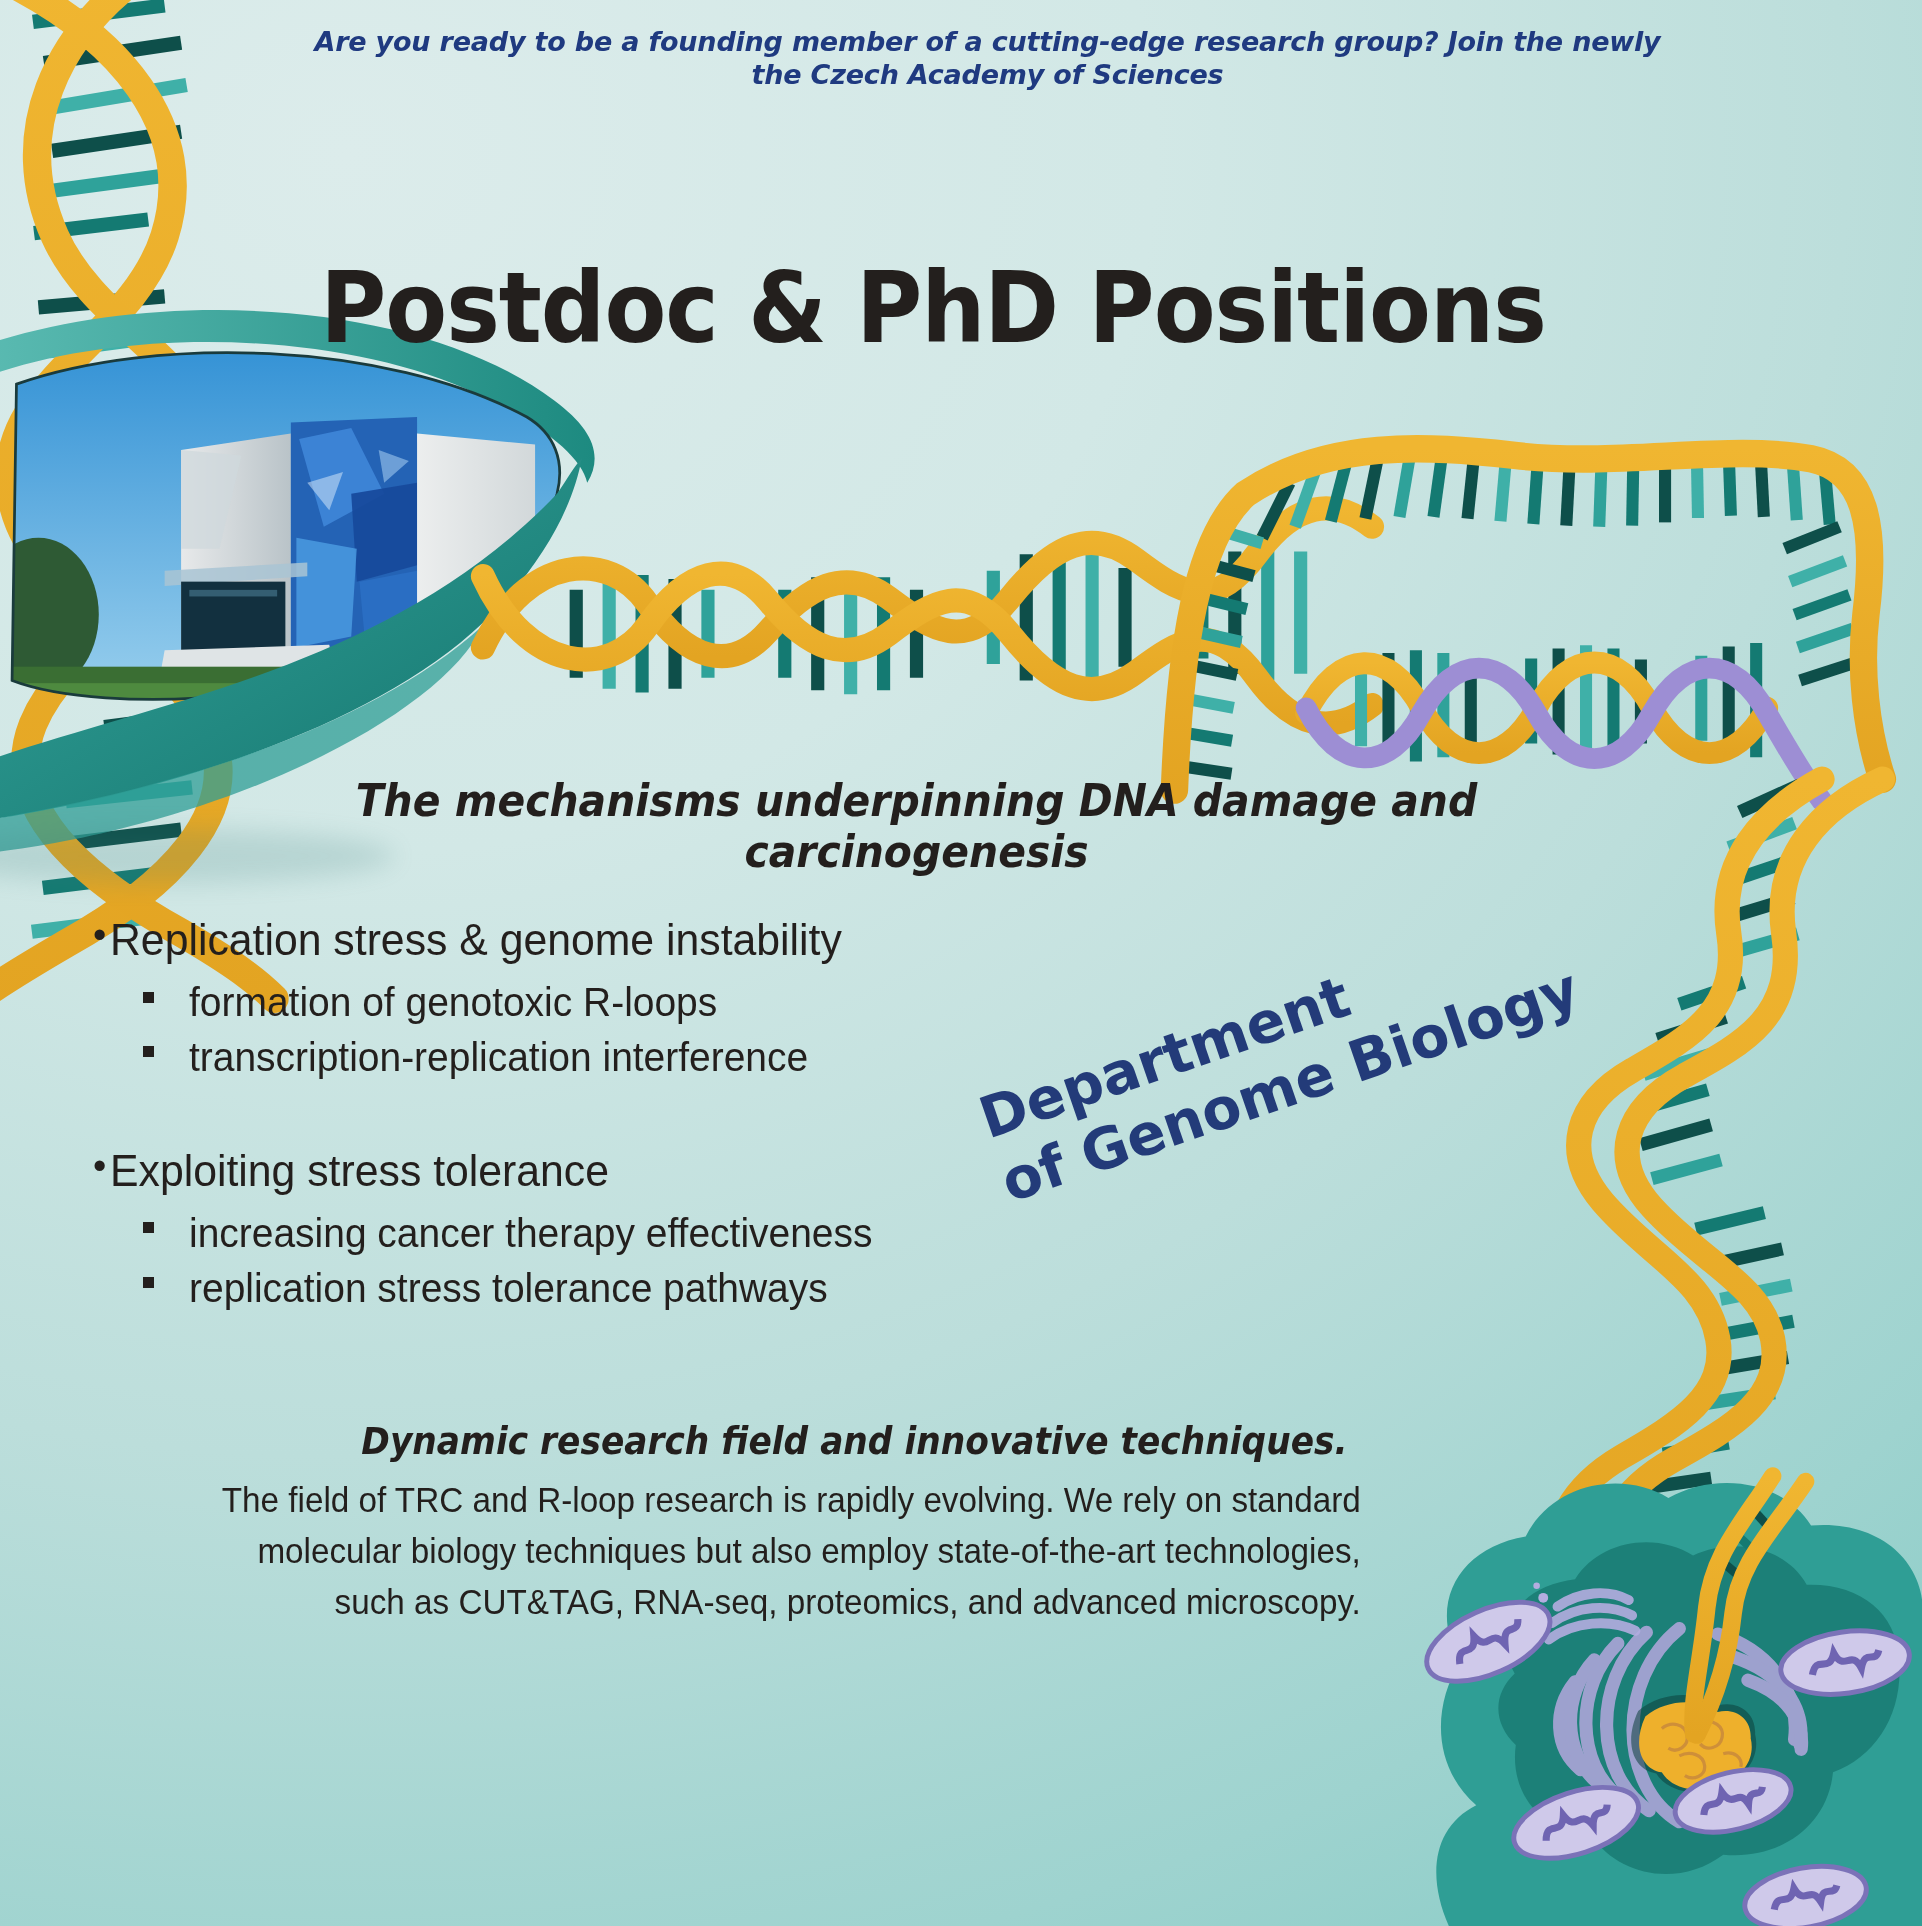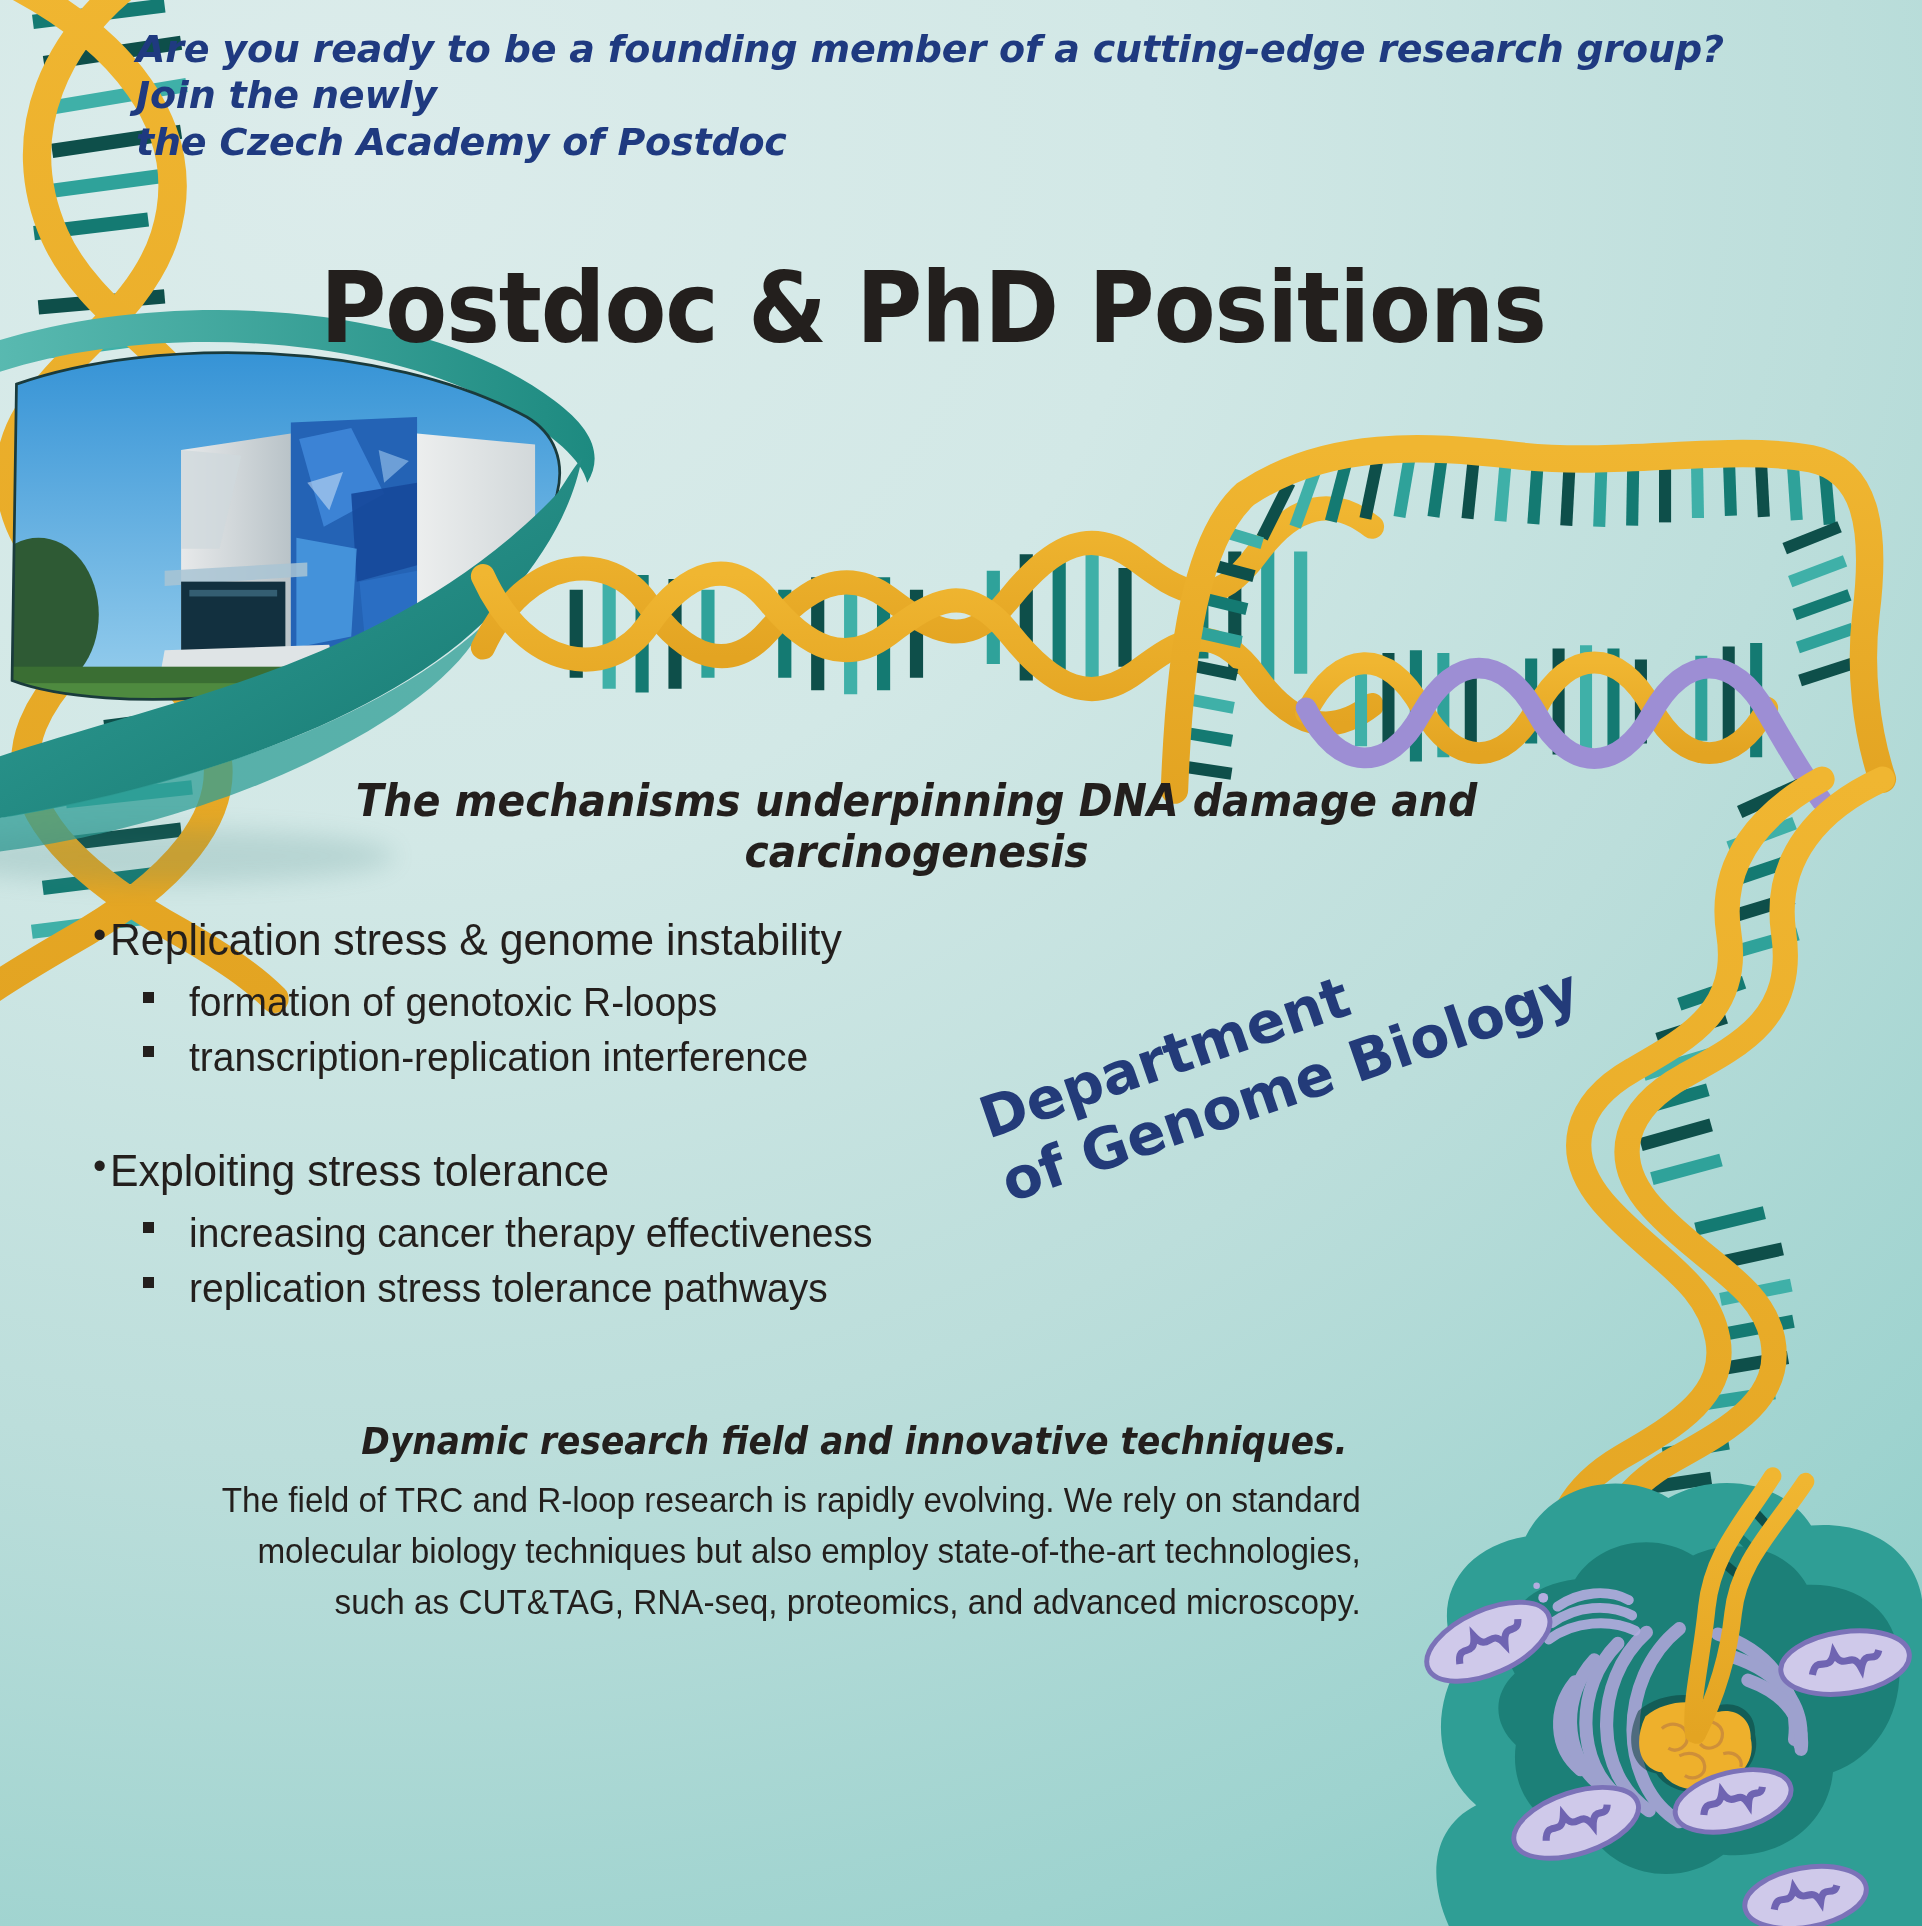--- a/index.html
+++ b/index.html
@@ -13,25 +13,25 @@
     position:absolute; inset:0;
     width:1923px; height:1926px;
     background:
       radial-gradient(ellipse 150% 130% at 18% 8%, #dceceb 0%, #d2e8e6 28%, #bcdedb 52%, #9ed3cf 74%, #72c4bd 100%);
     overflow:hidden;
   }
   .bg-art { position:absolute; inset:0; width:100%; height:100%; pointer-events:none; }
 
   
   #header {
-    position:absolute; left:136px; top:26px; width:1679px;
-    text-align:left;
+    position:absolute; left:148px; top:26px; width:1679px;
+    text-align:center;
     font-family:"DejaVu Sans", sans-serif;
     font-style:italic; font-weight:bold;
-    font-size:38px; line-height:1.22;
+    font-size:27px; line-height:1.22;
     color:#1f3a80;
     letter-spacing:-0.2px;
     z-index:40;
   }
   
   #title {
     position:absolute; left:0; top:251px; width:1866px;
     text-align:center;
     font-family:"DejaVu Sans", sans-serif;
     font-weight:bold;
@@ -461,21 +461,21 @@
         <path d="M3230,2690 C3180,2770 3120,2830 3110,2930 C3100,3030 3080,3100 3086,3160" fill="none" stroke="url(#gBone)" stroke-width="32" stroke-linecap="round"></path>
         <path d="M3290,2700 C3230,2790 3168,2846 3158,2940 C3148,3036 3118,3110 3092,3162" fill="none" stroke="url(#gBone)" stroke-width="32" stroke-linecap="round"></path>
       </g>
     </g>
 
     </g>
   </svg>
 
   <div id="header">
     <div>Are you ready to be a founding member of a cutting-edge research group? Join the newly</div>
-    <div>the Czech Academy of Postdoc</div>
+    <div>the Czech Academy of Sciences</div>
   </div>
 
   <div id="title">Postdoc &amp; PhD Positions</div>
 
   <div id="subtitle">The mechanisms underpinning DNA damage and carcinogenesis</div>
 
   <div id="bullets">
     <div class="grp">
       <div class="b1">
         <span class="dot">•</span>

